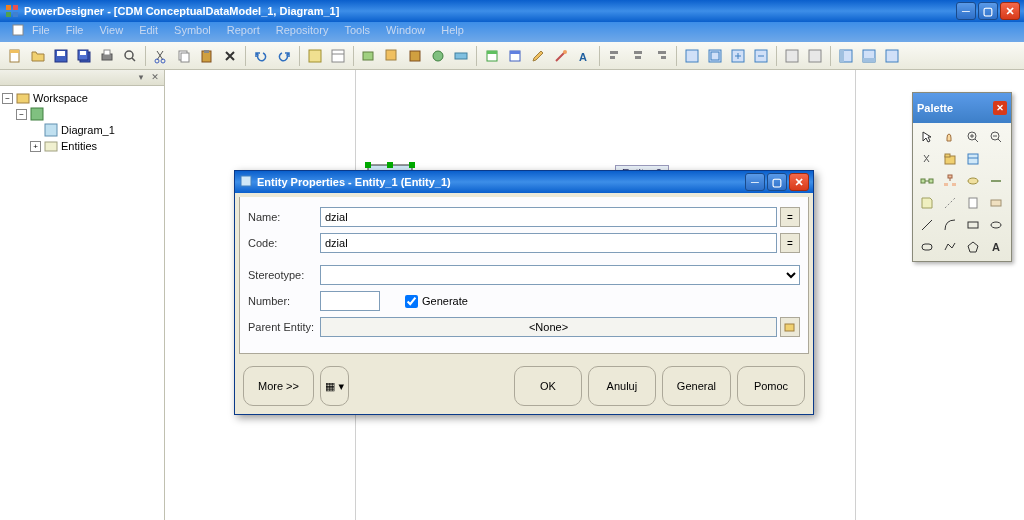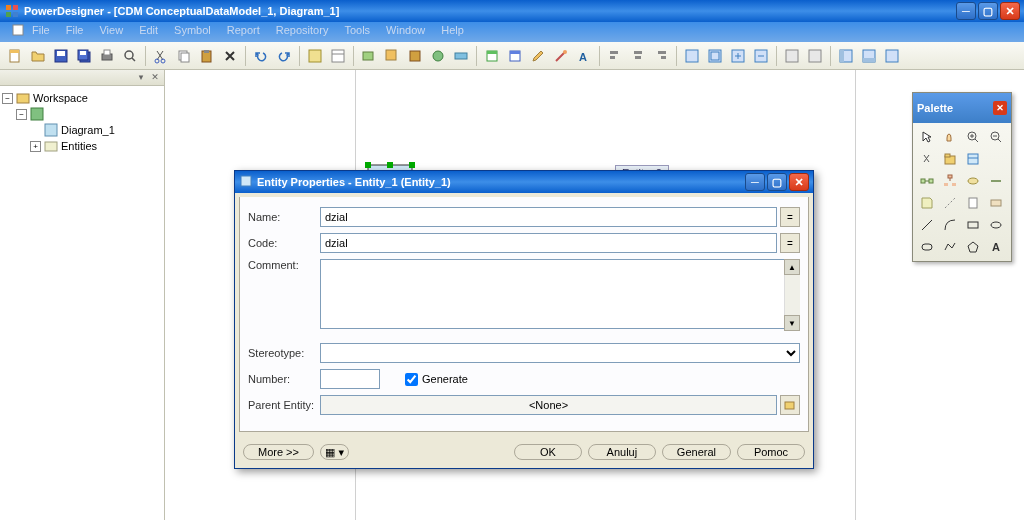--- a/index.html
+++ b/index.html
@@ -52,21 +52,21 @@
     .form-row { display: flex; align-items: center; margin-bottom: 6px; }
     .form-label { width: 72px; color: #333; }
     .form-input { flex: 1; height: 20px; border: 1px solid #7f9db9; padding: 0 4px; background: #fff; }
     .form-btn-s { width: 20px; height: 20px; border: 1px solid #aca899; background: #ece9d8; margin-left: 3px; cursor: pointer; display: flex; align-items: center; justify-content: center; font-size: 10px; }
     .form-textarea { flex: 1; height: 70px; border: 1px solid #7f9db9; background: #fff; padding: 2px; resize: none; position: relative; }
     .form-select { flex: 1; height: 20px; border: 1px solid #7f9db9; background: #fff; padding: 1px 4px; }
     .form-num { width: 60px; height: 20px; border: 1px solid #7f9db9; padding: 2px 4px; background: #fff; }
     .checkbox-wrap { display: flex; align-items: flex-start; margin-left: 25px; }
     .checkbox-wrap input { margin-right: 4px; }
     .dialog-footer { display: flex; padding: 8px; gap: 6px; }
-    .dlg-btn { height: 16px; padding: 0 14px; border: 1px solid #aca899; background: #ece9d8; cursor: pointer; border-radius: 10px; }
+    .dlg-btn { height: 40px; padding: 0 14px; border: 1px solid #aca899; background: #ece9d8; cursor: pointer; border-radius: 10px; }
     .spacer { flex: 1; }
     .scroll-hint { position: absolute; right: 0; top: 0; bottom: 0; width: 16px; background: #f0f0e8; border-left: 1px solid #ddd; }
     .scroll-up { position: absolute; top: 0; right: 0; width: 16px; height: 16px; background: #dcdccf; border: 1px solid #aca899; font-size: 8px; display: flex; align-items: center; justify-content: center; }
     .scroll-dn { position: absolute; bottom: 0; right: 0; width: 16px; height: 16px; background: #dcdccf; border: 1px solid #aca899; font-size: 8px; display: flex; align-items: center; justify-content: center; }
     .textarea-wrap { flex: 1; position: relative; }
   </style>
 </head>
 <body>
 
 <div class="titlebar">
@@ -535,30 +535,20 @@
       <div class="form-row">
         <span class="form-label">Name:</span>
         <input class="form-input" value="dzial" style="">
         <div class="form-btn-s">=</div>
       </div>
       <div class="form-row">
         <span class="form-label">Code:</span>
         <input class="form-input" value="dzial" style="">
         <div class="form-btn-s">=</div>
       </div>
-      <div class="form-row" style="align-items:flex-start;">
-        <span class="form-label">Comment:</span>
-        <div class="textarea-wrap">
-          <textarea class="form-textarea" style="width: 100%;"></textarea>
-          <div class="scroll-hint">
-              <div class="scroll-up">▲</div>
-              <div class="scroll-dn">▼</div>
-            </div>
-        </div>
-      </div>
       <div style="height:6px;"></div>
       <div class="form-row">
         <span class="form-label">Stereotype:</span>
         <select class="form-select"><option></option></select>
       </div>
       <div class="form-row">
         <span class="form-label">Number:</span>
         <input class="form-num" style="">
         <div class="checkbox-wrap">
           <input type="checkbox" checked="" style="">

